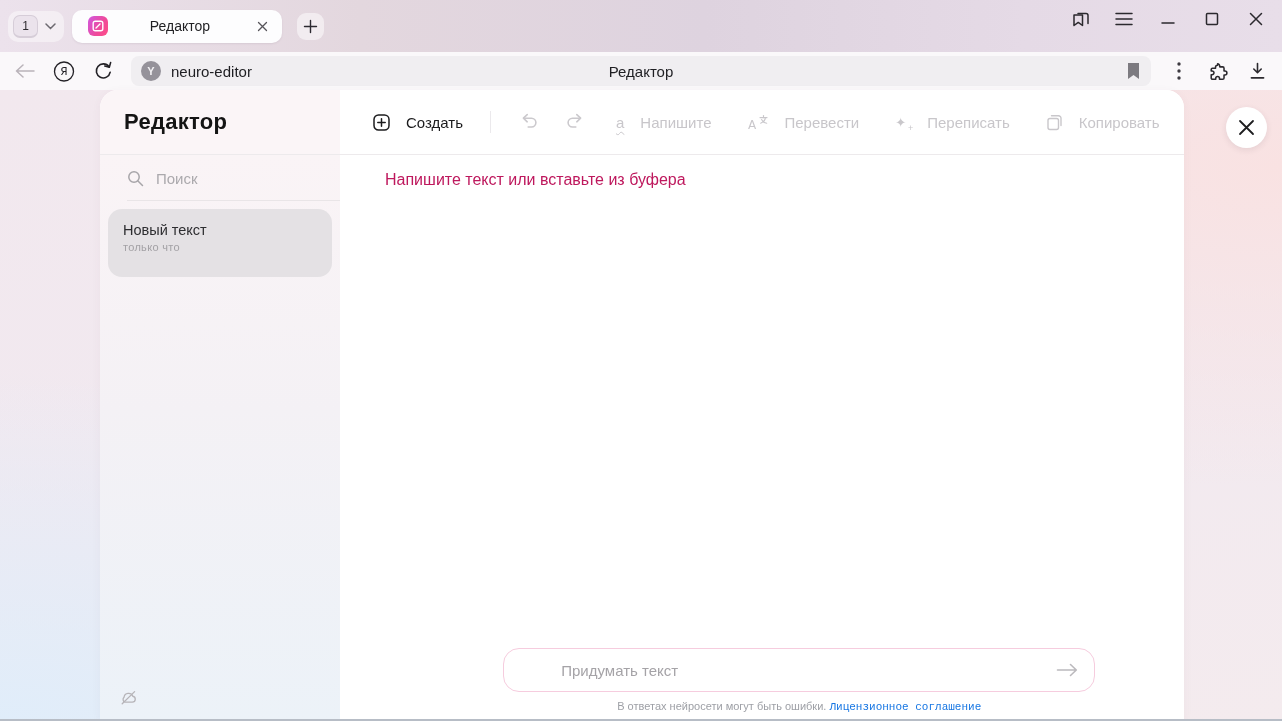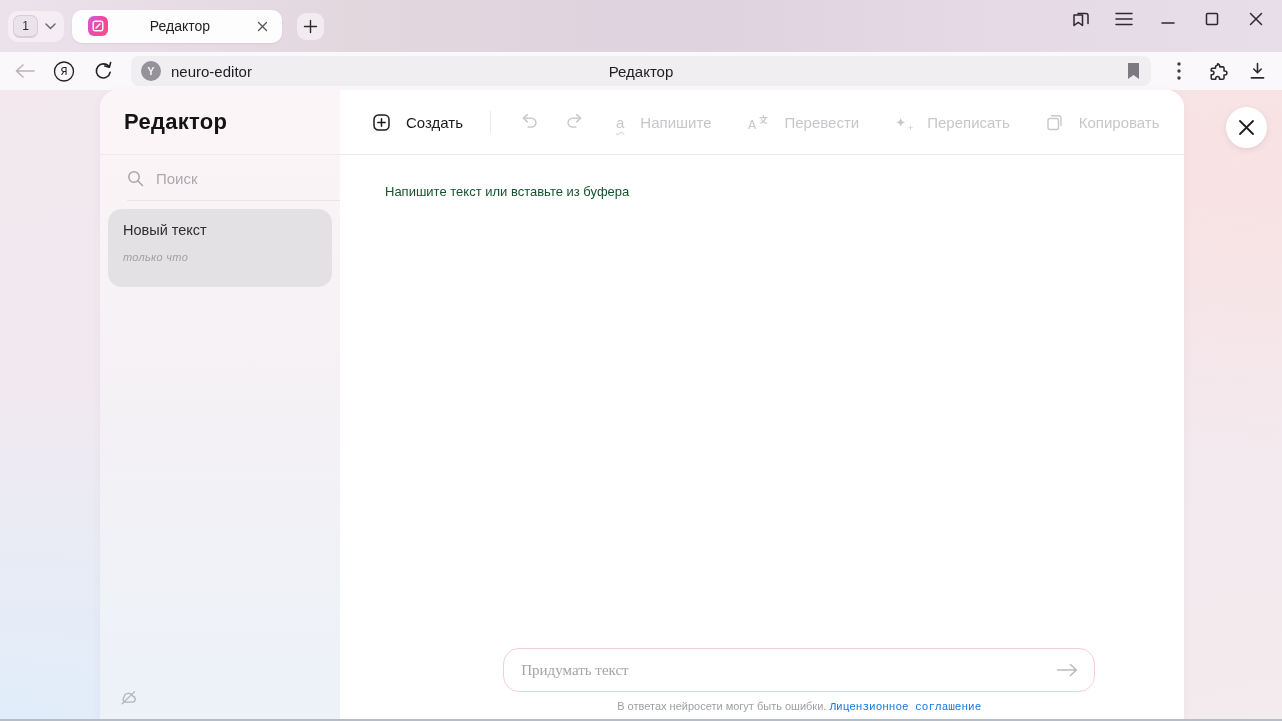--- a/index.html
+++ b/index.html
@@ -78,31 +78,31 @@
   
   .sidebar-cell { position:relative; background:linear-gradient(180deg,#faf4f6 0%,#f4f1f5 45%,#ecf2f8 100%);
     display:flex; flex-direction:column; }
   .search-row { display:flex; align-items:center; gap:12px; padding:15px 16px 13px 27px; }
   .search-input { border:none; outline:none; background:transparent; font-size:15px; color:#3a383c; width:150px;
     font-family:inherit; }
   .search-input::placeholder { color:#aba9ad; }
   .side-div { height:1px; background:#e9e5e7; margin-left:27px; }
   .doc-item { margin:8px; padding:13px 15px 24px; border-radius:14px; background:#e4e1e4; cursor:pointer; }
   .doc-title { font-size:14.5px; color:#2d2d30; }
-  .doc-sub { margin-top:13px; font-size:11px; color:#a3a1a5; letter-spacing:.3px;font-style:italic; }
+  .doc-sub { margin-top:3px; font-size:11px; color:#a3a1a5; letter-spacing:.3px; }
   .cloudoff { position:absolute; left:19px; bottom:13px; color:#b6b4b8; cursor:pointer; }
 
   
   .main-cell { position:relative; background:#fff; display:flex; flex-direction:column; }
-  .editor-ph { margin:29px 0 0 45px; font-size:13px; color:#14532d; }
+  .editor-ph { margin:16px 0 0 45px; font-size:16px; color:#be185d; }
   .flexgrow { flex:1; }
   .prompt { align-self:center; width:592px; height:44px; border:1.5px solid #f6ccde; border-radius:16px;
     background:#fff; display:flex; align-items:center; padding:0 14px 0 17px; margin-bottom:8px; }
   .prompt-input { flex:1; border:none; outline:none; font-size:15px; color:#3b82f6; background:transparent;
-    font-family:Liberation Serif, serif; }
+    font-family:Liberation Sans, sans-serif;margin-left:40px; }
   .prompt-input::placeholder { color:#a5a3a7; }
   .prompt-send { width:26px; height:26px; display:flex; align-items:center; justify-content:center;
     color:#bbb9bd; cursor:pointer; flex:none; }
   .footnote { text-align:center; font-size:11px; color:#9ea0a6; margin-bottom:6px; }
   .footnote a { color:#1877e3; text-decoration:none; cursor:pointer;font-family:Liberation Mono, monospace; }
 
   .close-fab { position:absolute; top:17px; right:15px; width:41px; height:41px; border-radius:50%;
     background:#fff; box-shadow:0 2px 6px rgba(60,40,60,.10); display:flex; align-items:center;
     justify-content:center; cursor:pointer; }
 

